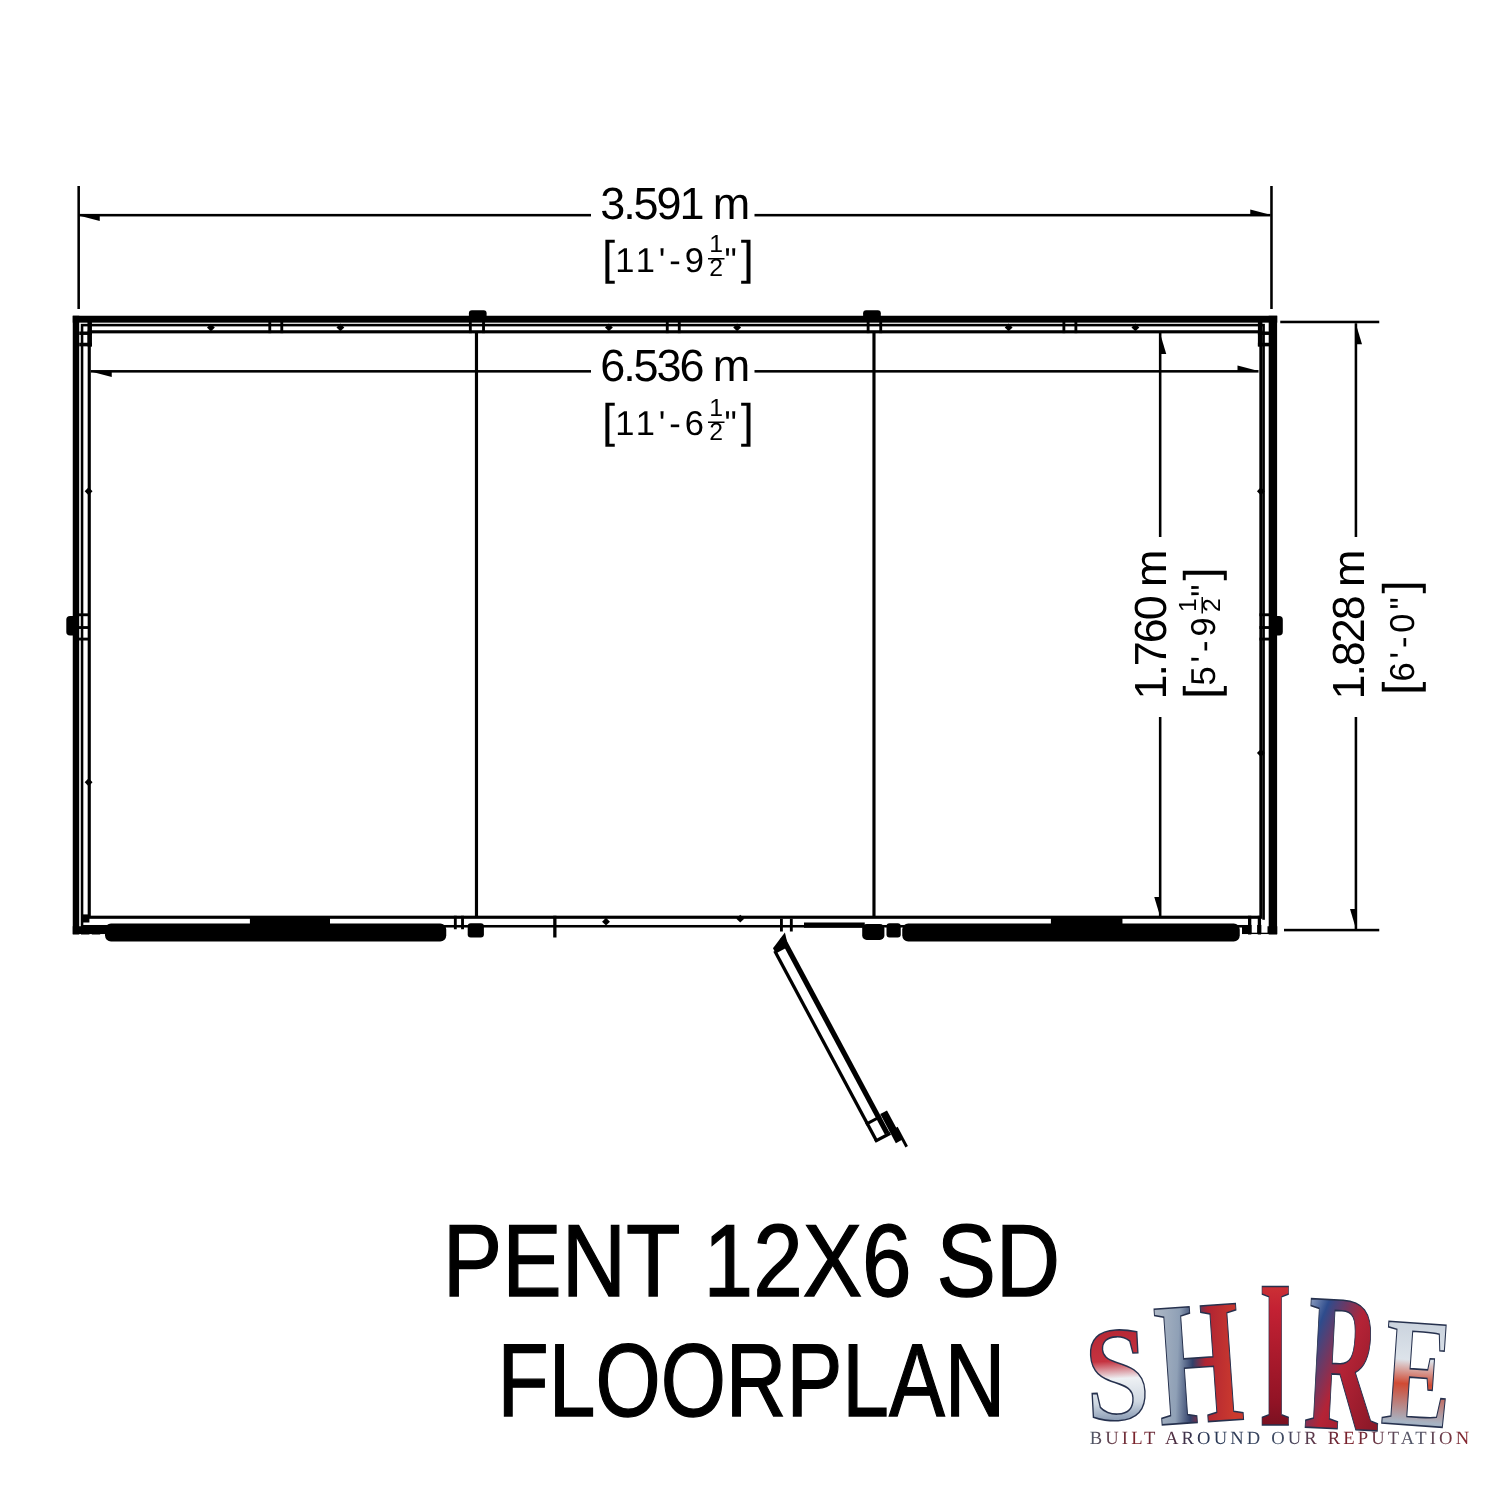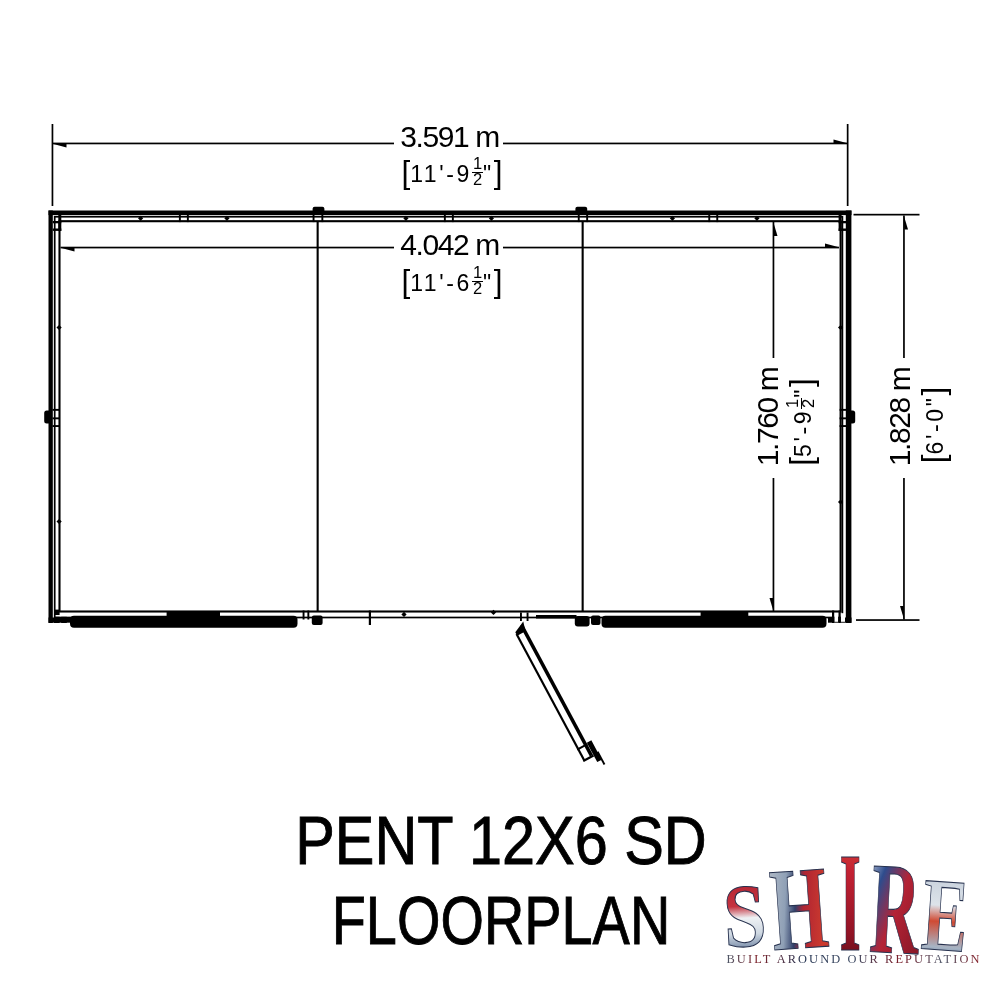--- a/index.html
+++ b/index.html
@@ -184,21 +184,21 @@
   <polygon points="904.2,620 903.7,606 900,606"></polygon>
 </svg>
 
 <div class="abs dv" style="left:349.5px;top:122.4px;">3.591 m</div>
 
 <div class="abs db" style="left:352px;top:157px;"><span class="bk">[</span>11'-9<span class="fr">
         <i class="tp">1</i>
         <i>2</i>
       </span>"<span class="bk">]</span></div>
 
-<div class="abs dv" style="left:349.5px;top:230.2px;">4.042 m</div>
+<div class="abs dv" style="left:349.5px;top:230.2px;">6.536 m</div>
 
 <div class="abs db" style="left:352px;top:265.5px;"><span class="bk">[</span>11'-6<span class="fr">
         <i class="tp">1</i>
         <i>2</i>
       </span>"<span class="bk">]</span></div>
 
 <div class="abs dv rot" style="left:667.7px;top:402.3px;">1.760 m</div>
 
 <div class="abs db rot" style="left:698px;top:410px;"><span class="bk">[</span>5'-9<span class="fr">
         <i class="tp">1</i>

